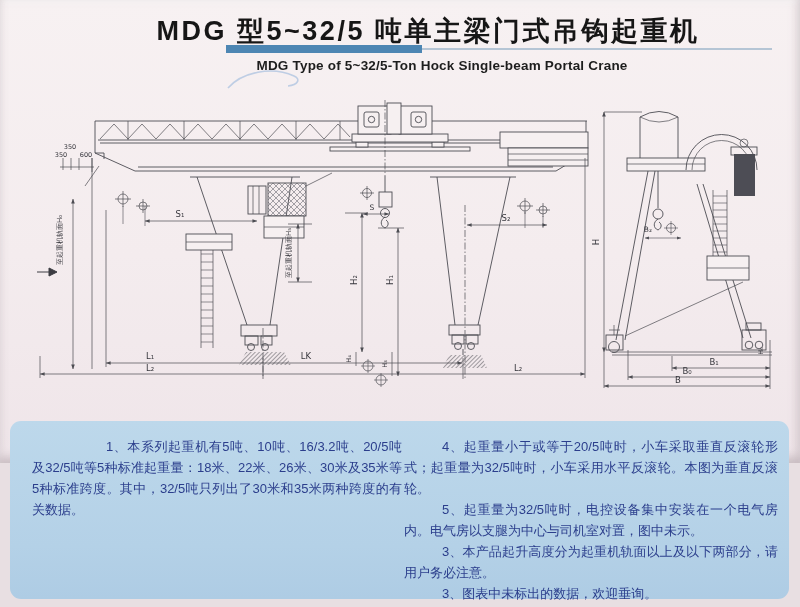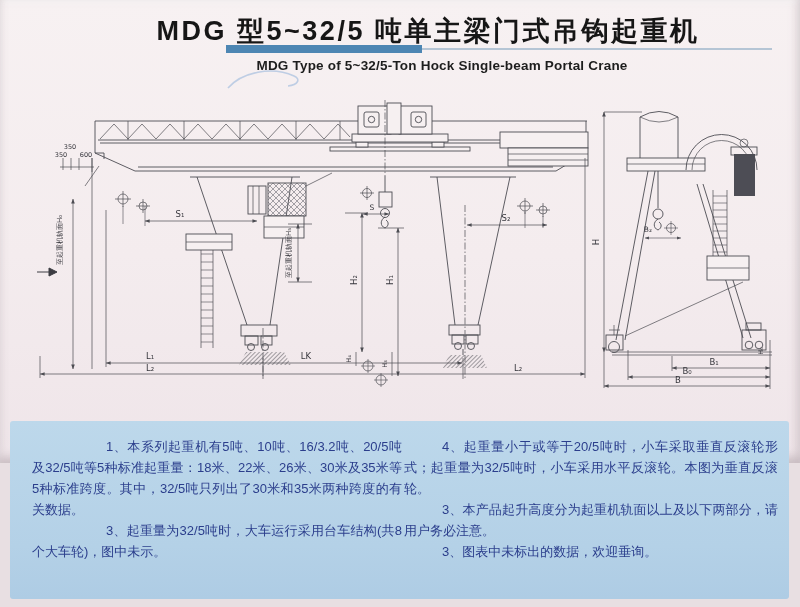--- a/index.html
+++ b/index.html
@@ -11,21 +11,21 @@
   .title-cn{position:absolute;top:13px;left:0;width:800px;text-align:center;
     transform:translateX(28px);font-size:27px;font-weight:bold;color:#161616;
     letter-spacing:2.5px;white-space:nowrap;}
   .accent-bar{position:absolute;left:226px;top:45px;width:196px;height:8px;background:#4d86b3;}
   .accent-line{position:absolute;left:422px;top:48px;width:350px;height:2px;background:#a9bdd0;opacity:.85;}
   .title-en{position:absolute;top:58px;left:0;width:800px;text-align:center;transform:translateX(42px);
     font-size:13.5px;font-weight:bold;color:#1d1d1d;letter-spacing:.2px;}
   svg.draw{position:absolute;left:0;top:0;width:800px;height:607px;}
   .notes-panel{position:absolute;left:10px;top:421px;width:779px;height:178px;
     background:linear-gradient(180deg,#bdd8eb 0%,#b4d1e7 70%,#aecce4 100%);
-    border-radius:3px;box-sizing:border-box;padding:15px 11px 0 22px;
+    border-radius:11px;box-sizing:border-box;padding:15px 11px 0 22px;
     display:flex;justify-content:space-between;}
   .notes-col{width:370px;color:#2b3e8c;font-size:13px;line-height:21px;text-align:justify;}
   .notes-col.right{width:374px;}
   .notes-col p{margin:0;}
   .notes-col.left p{text-indent:74px;}
   .notes-col.right p{text-indent:38px;}
 </style>
 </head>
 <body>
 
@@ -237,22 +237,22 @@
       <text x="714" y="365">B₁</text>
       <text x="687" y="374">B₀</text>
       <text x="678" y="383">B</text>
       <text x="763" y="351" font-size="6.5" transform="rotate(-90 763 351)">H₀</text>
     </g>
   </svg>
 
   <div class="notes-panel">
     <div class="notes-col left">
       <p>1、本系列起重机有5吨、10吨、16/3.2吨、20/5吨及32/5吨等5种标准起重量：18米、22米、26米、30米及35米等5种标准跨度。其中，32/5吨只列出了30米和35米两种跨度的有关数据。</p>
-      <p>3、起重量为32/5吨时，大车运行采用台车结构(共8个大车轮)，图中未示。</p>
     </div>
     <div class="notes-col right">
       <p>4、起重量小于或等于20/5吨时，小车采取垂直反滚轮形式；起重量为32/5吨时，小车采用水平反滚轮。本图为垂直反滚轮。</p>
+      <p>5、起重量为32/5吨时，电控设备集中安装在一个电气房内。电气房以支腿为中心与司机室对置，图中未示。</p>
       <p>3、本产品起升高度分为起重机轨面以上及以下两部分，请用户务必注意。</p>
       <p>3、图表中未标出的数据，欢迎垂询。</p>
     </div>
   </div>
 
 </div>
 
 </body></html>

